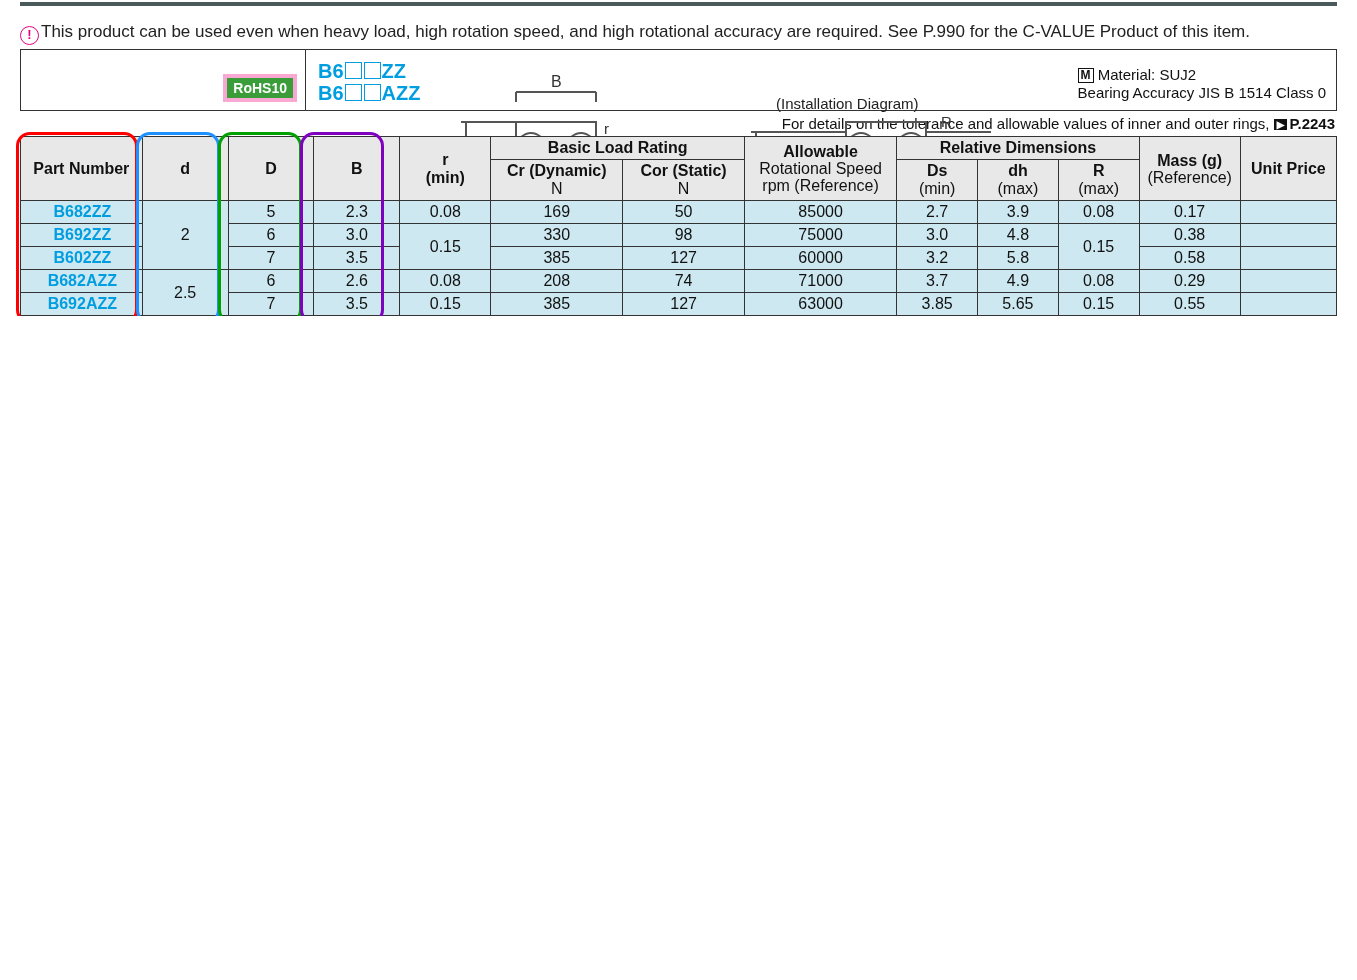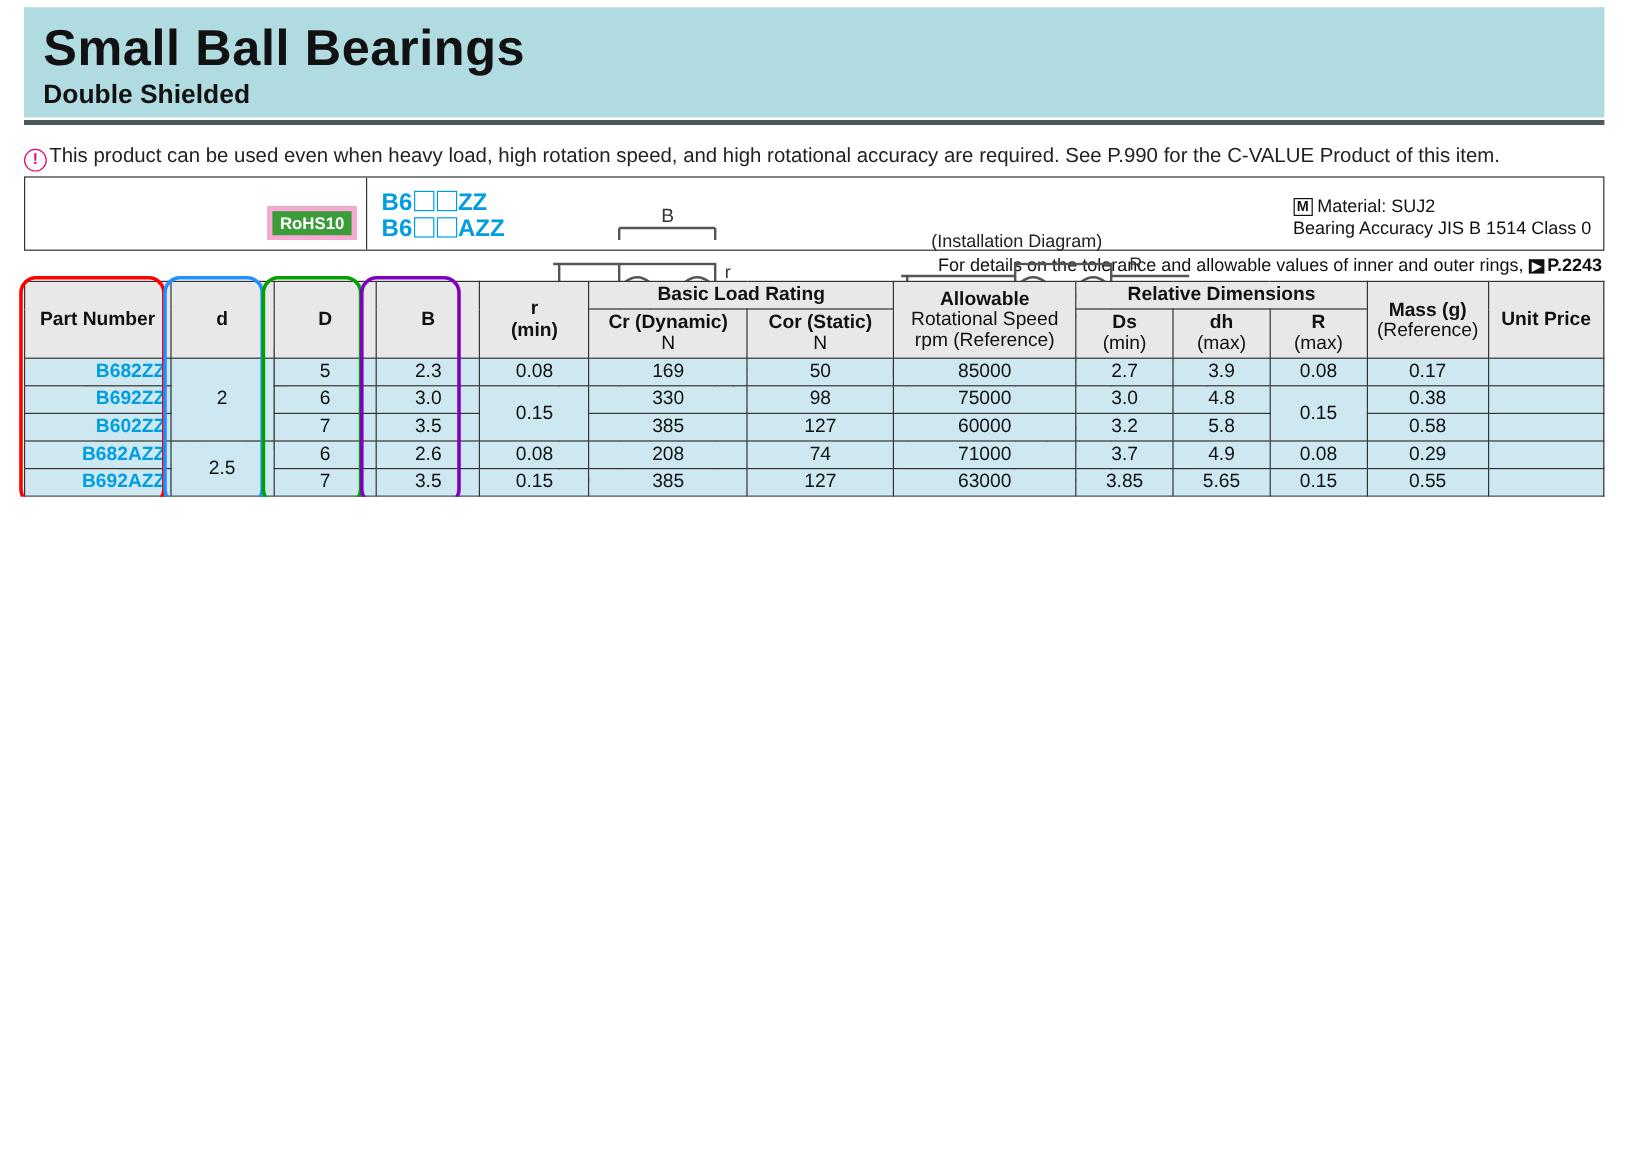--- a/index.html
+++ b/index.html
@@ -20,34 +20,30 @@
   .part-pattern .box { display:inline-block; width:15px; height:15px; border:1.5px solid #009ee0; vertical-align:-1px; margin:0 1px;}
   .install-label { position:absolute; top:45px; left:470px; font-size:15px; color:#222;}
   .material-note { position:absolute; right:10px; bottom:8px; font-size:15px; color:#111; line-height:18px; text-align:left;}
   .material-note .m-icon { display:inline-block; border:1px solid #111; font-size:12px; font-weight:bold; padding:0 2px; line-height:13px; vertical-align:1px;}
   .tolerance-note { text-align:right; font-size:15px; color:#111; margin:2px 2px 4px 0;}
   .tolerance-note .pg-icon { display:inline-block; background:#111; color:#fff; font-size:10px; font-weight:bold; padding:0 3px; vertical-align:1px; margin-right:2px;}
   table.spec { border-collapse:collapse; width:100%; font-size:16px;}
   table.spec th, table.spec td { border:1px solid #333; padding:2px 4px; text-align:center; background:#e8e8e8;}
   table.spec th { font-weight:bold; background:#e8e8e8;}
   table.spec td { background:#cde8f0;}
-  table.spec td.pn { color:#009ee0; font-weight:bold; text-align:right; padding-left:6px; background:#cde8f0;}
+  table.spec td.pn { color:#009ee0; font-weight:bold; text-align:center; padding-left:6px; background:#cde8f0;}
   table.spec .group-top { font-weight:bold;}
   .annot-box { position:absolute; border:3px solid; border-radius:14px; pointer-events:none;}
   .annot-num { position:absolute; font-size:34px; font-weight:bold;}
   .svg-diagram { stroke:#555; stroke-width:2; fill:none;}
 </style>
 </head>
 <body>
 
 <div class="page">
-  <div class="header-band">
-    <div class="header-title">Small Ball Bearings</div>
-    <div class="header-sub">Double Shielded</div>
-  </div>
   <div class="header-rule"></div>
 
   <div class="intro">
     <span class="info-icon">!</span><span>This product can be used even when heavy load, high rotation speed, and high rotational accuracy are required. See </span><b>P.990</b><span> for the C-VALUE Product of this item.</span>
   </div>
 
   <div class="diagram-row">
     <div class="diagram-cell1">
       <div class="bearing-photo">
         <svg width="190" height="190" viewBox="0 0 190 190">

